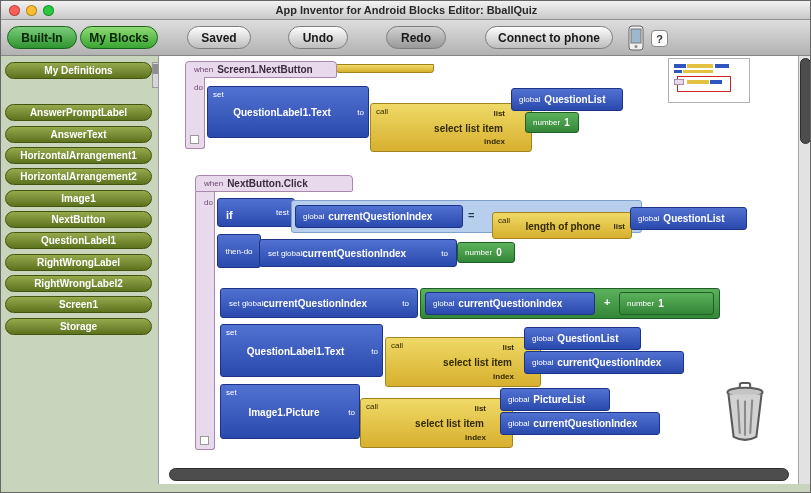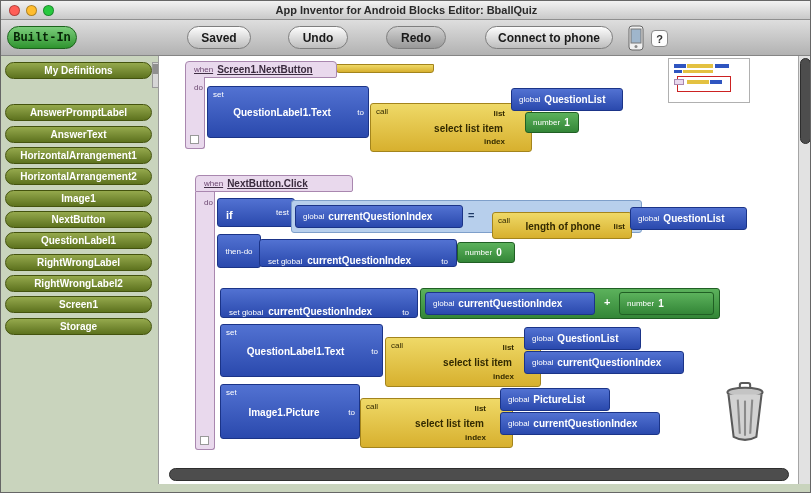--- a/index.html
+++ b/index.html
@@ -10,21 +10,21 @@
   #titlebar { position:absolute; left:0; top:0; width:811px; height:19px;
     background:linear-gradient(#f2f2f2,#c9c9c9); border-bottom:1px solid #8f8f8f; }
   #title-text { display:block; text-align:center; font-size:11px; font-weight:bold; color:#2a2a2a; line-height:18px; }
   .light { position:absolute; top:4px; width:11px; height:11px; border-radius:50%; border:1px solid rgba(0,0,0,.3); }
 
   
   #toolbar { position:absolute; left:0; top:19px; width:811px; height:36px;
     background:linear-gradient(#dedede,#b2b2b2); border-bottom:1px solid #858585; }
   .tb-btn { position:absolute; top:6px; height:23px; border-radius:12px; font-family:inherit;
     font-size:12px; font-weight:bold; cursor:pointer; }
-  .tb-green { background:linear-gradient(#7ccd7c,#2e942e); border:1px solid #1c641c; color:#062406;font-family:Liberation Mono, monospace; }
+  .tb-green { background:linear-gradient(#7ccd7c,#2e942e); border:1px solid #1c641c; color:#062406; }
   .tb-green.bright { background:linear-gradient(#8fdc74,#39a432); }
   .tb-silver { background:linear-gradient(#fdfdfd,#bdbdbd); border:1px solid #7e7e7e; color:#1a1a1a; }
   .tb-silver.pressed { background:linear-gradient(#d2d2d2,#989898); }
   #help-btn { position:absolute; left:650px; top:10px; width:17px; height:17px; border-radius:4px;
     background:#fdfdfd; border:1px solid #8a8a8a; font-size:11px; font-weight:bold; color:#333; cursor:pointer; }
 
   
   .side-item { position:absolute; left:4px; width:147px; height:17px; border-radius:9px;
     background:linear-gradient(#95a94d,#5d721e); border:1px solid #44530e; color:#fff;
     font-size:10px; font-weight:bold; text-align:center; line-height:15px; cursor:pointer; white-space:nowrap; }
@@ -34,21 +34,21 @@
 
   
   #canvas { position:absolute; left:157px; top:55px; width:640px; height:428px;
     background:#ffffff; border-left:1px solid #9a9a9a; overflow:hidden; }
 
   
   .blk { position:absolute; border-radius:3px; }
   .b-blue { background:linear-gradient(#5272d2,#2a49ad); border:1px solid #1b3488; color:#fff; }
   .b-yellow { background:linear-gradient(#efd967,#d7b02e); border:1px solid #a3841c; color:#332a00;margin-top:8px; }
   .b-green { background:linear-gradient(#5cb25c,#338637); border:1px solid #205f24; color:#fff; }
-  .b-lav { background:#e9d9ed; border:1px solid #a987af; color:#3f2f44;text-decoration:underline; }
+  .b-lav { background:#e9d9ed; border:1px solid #a987af; color:#3f2f44; }
   .b-lb { background:#b7cfec; border:1px solid #7e9fca; color:#1e3a66; }
 
   .tag { font-size:8px; }
   .t-tl { position:absolute; left:5px; top:3px; }
   .t-to { position:absolute; right:4px; top:50%; transform:translateY(-50%); }
   .set-block .target { position:absolute; left:4px; right:16px; top:50%; transform:translateY(-50%);
     text-align:center; font-size:10px; font-weight:bold; white-space:nowrap; }
 
   .call-block .cname { position:absolute; left:4px; right:28px; top:50%; transform:translateY(-50%);
     text-align:right; font-size:10px; font-weight:bold; white-space:nowrap; }
@@ -68,21 +68,21 @@
   .evt-head .n { font-size:10px; font-weight:bold; color:#3a2b3e; }
   .spine { border-top:none; border-radius:0 0 3px 3px; }
   .do-tag { position:absolute; left:8px; top:6px; font-size:8px; color:#6b4670; }
   .collapse-sq { position:absolute; left:4px; bottom:4px; width:9px; height:9px;
     background:#fff; border:1px solid #999; cursor:pointer; }
 
   .if-kw { position:absolute; left:8px; top:10px; font-size:11px; font-weight:bold; }
   .test-kw { position:absolute; right:5px; top:9px; }
   .thendo-rect { display:flex; align-items:center; justify-content:center; font-size:8px; }
 
-  .set-line { display:flex; align-items:flex-end; gap:5px; padding:0 8px; white-space:nowrap; }
+  .set-line { display:flex; align-items:center; padding:0 8px; white-space:nowrap; }
   .set-line .g { font-size:8px; }
   .set-line .n { font-size:10px; font-weight:bold; }
   .set-line .to { margin-left:auto; font-size:8px; }
 
   .eq-kw { position:absolute; left:176px; top:8px; font-size:11px; font-weight:bold; color:#1e3a66; }
   .plus-kw { position:absolute; left:183px; top:7px; font-size:11px; font-weight:bold; color:#fff; }
 
   
   #minimap { position:absolute; left:509px; top:2px; width:82px; height:45px;
     background:#fff; border:1px solid #b0b0b0; }
@@ -107,20 +107,21 @@
 
   <div id="titlebar">
     <span class="light" id="light-close" style="left:8px;background:#ff5e57"></span>
     <span class="light" id="light-min" style="left:25px;background:#ffbd2e"></span>
     <span class="light" id="light-zoom" style="left:42px;background:#28c93f"></span>
     <span id="title-text">App Inventor for Android Blocks Editor: BballQuiz</span>
   </div>
 
   <div id="toolbar">
     <button class="tb-btn tb-green" style="left:6px;width:70px">Built-In</button>
+    <button class="tb-btn tb-green bright" style="left:79px;width:78px">My Blocks</button>
     <button class="tb-btn tb-silver" style="left:186px;width:64px">Saved</button>
     <button class="tb-btn tb-silver" style="left:287px;width:60px">Undo</button>
     <button class="tb-btn tb-silver pressed" style="left:385px;width:60px">Redo</button>
     <button class="tb-btn tb-silver" style="left:484px;width:128px">Connect to phone</button>
     <span id="phone-icon">
       <svg width="16" height="26" viewBox="0 0 16 26">
         <rect x="1" y="1" width="14" height="24" rx="3" fill="#f0f0f0" stroke="#666"></rect>
         <rect x="3" y="4" width="10" height="14" fill="#9fb6cc" stroke="#777"></rect>
         <circle cx="8" cy="21.5" r="1.5" fill="#888"></circle>
       </svg>

